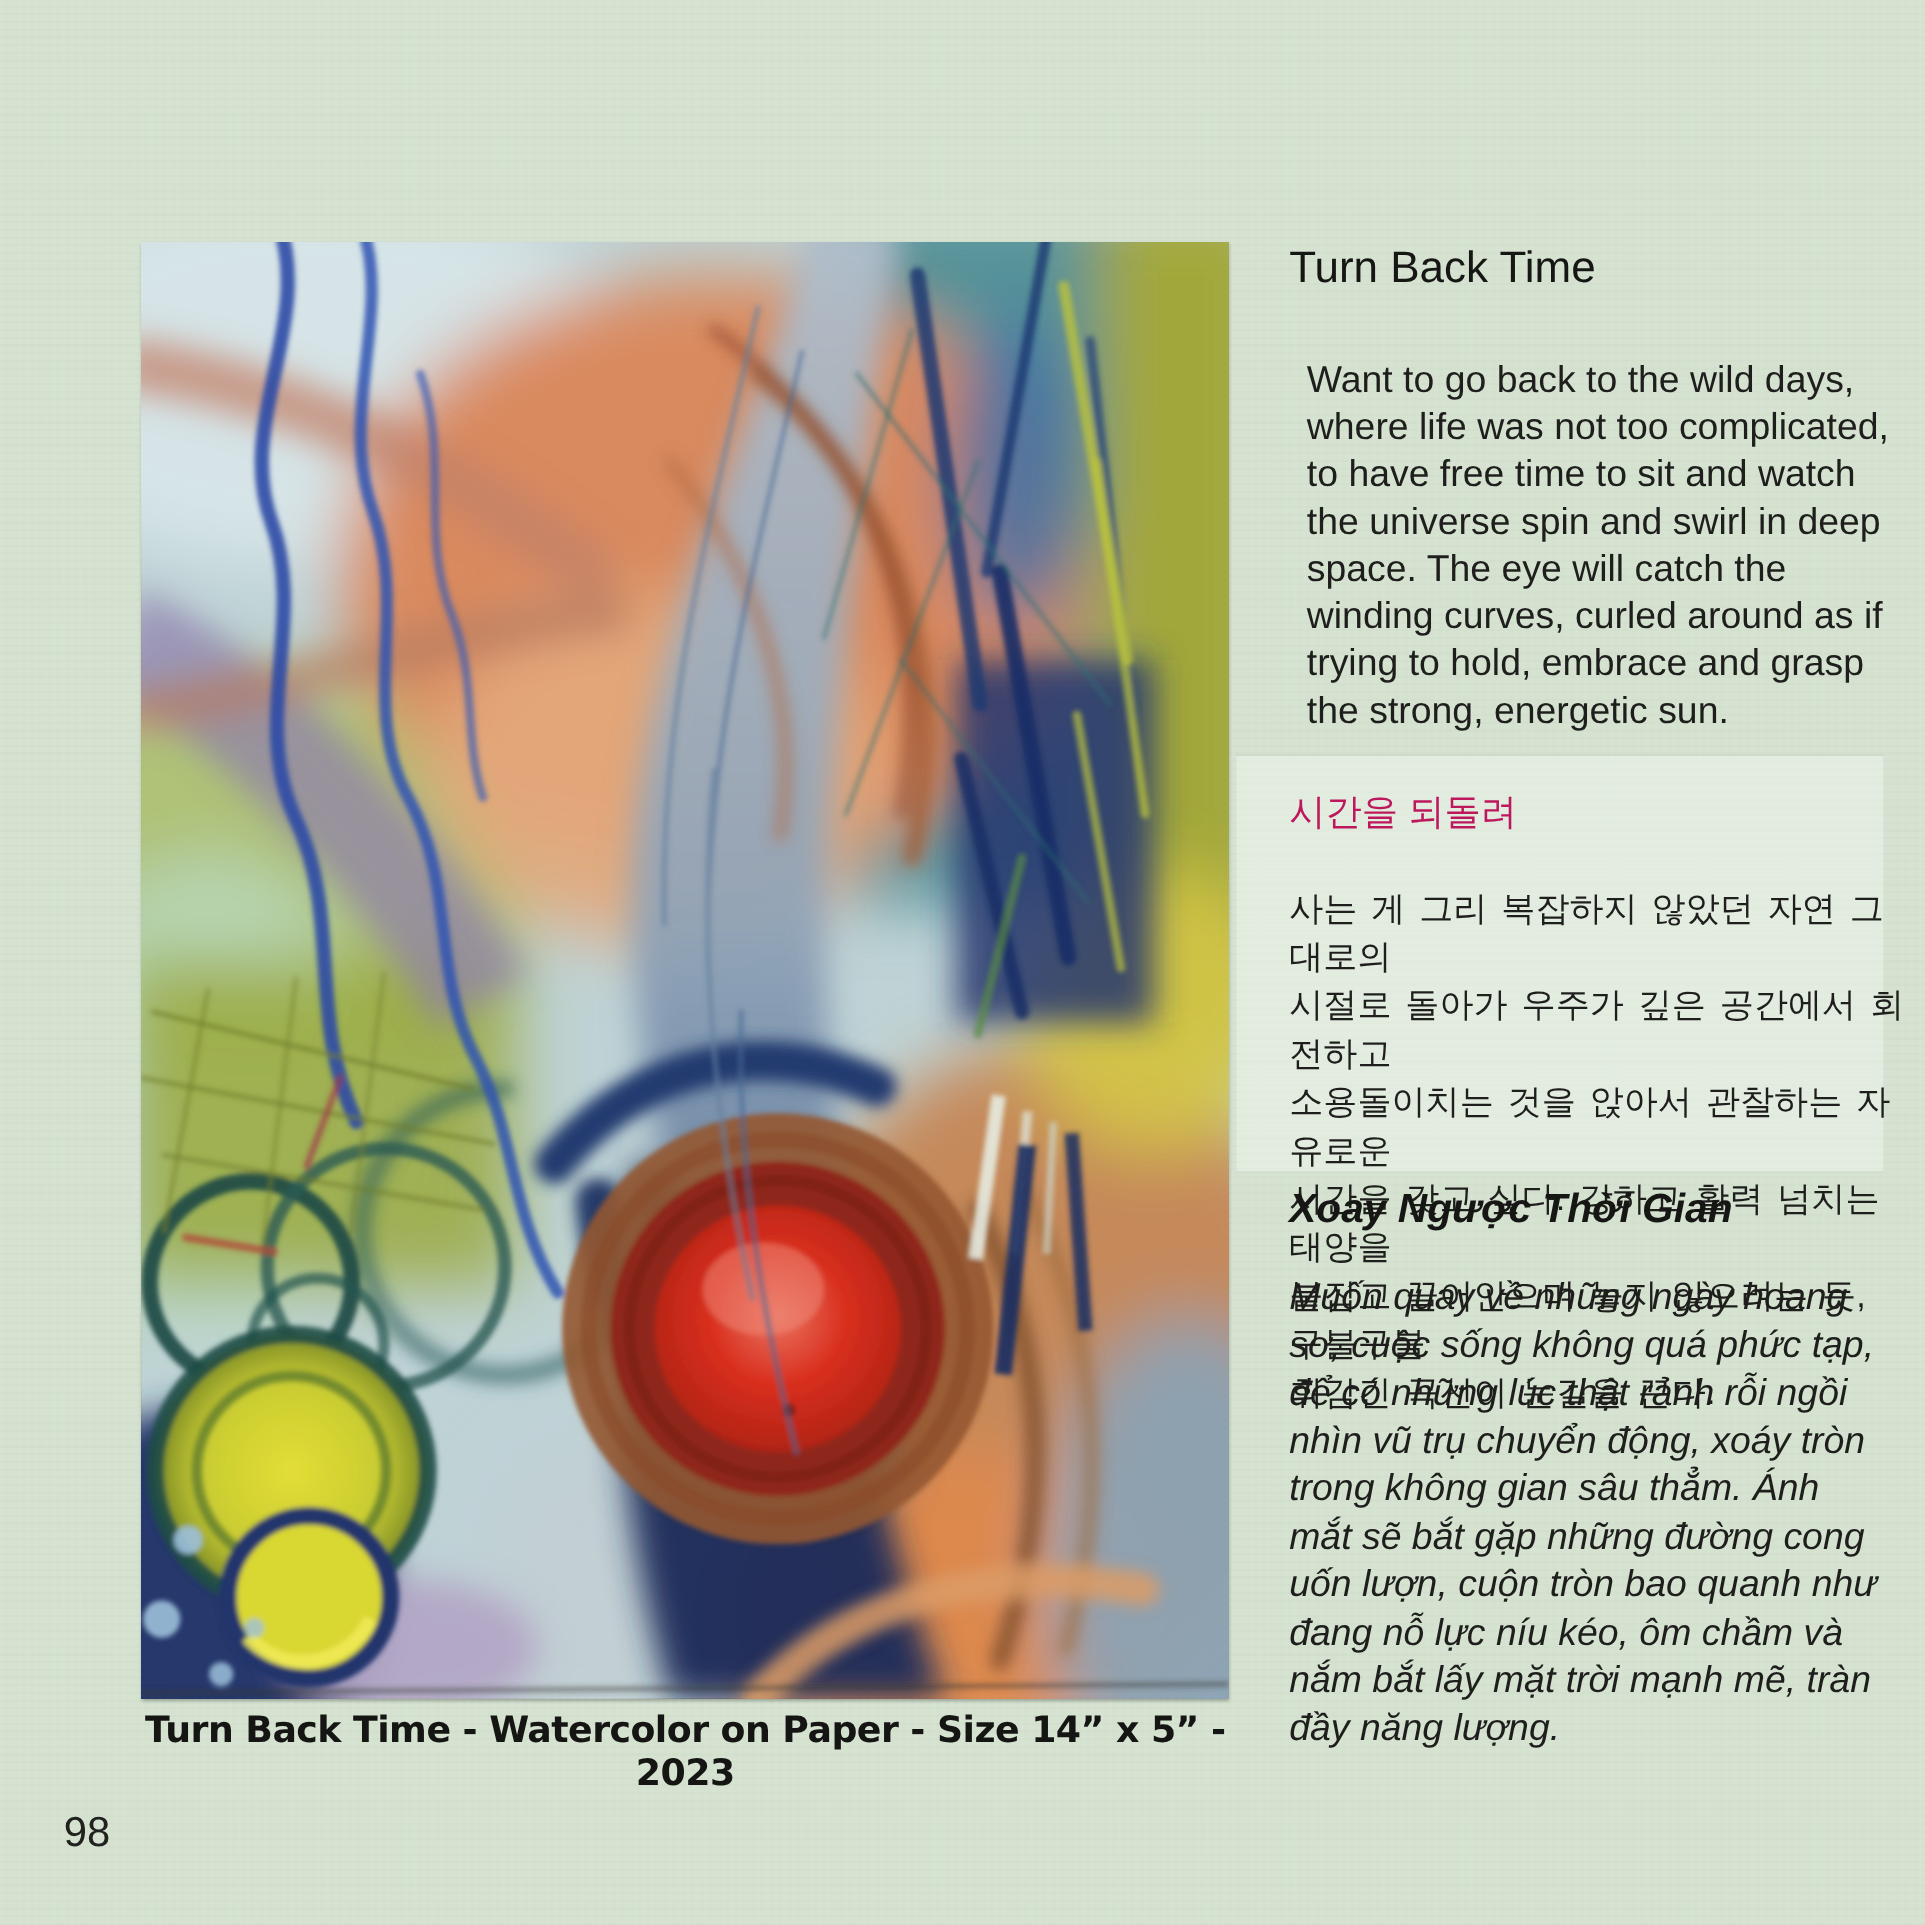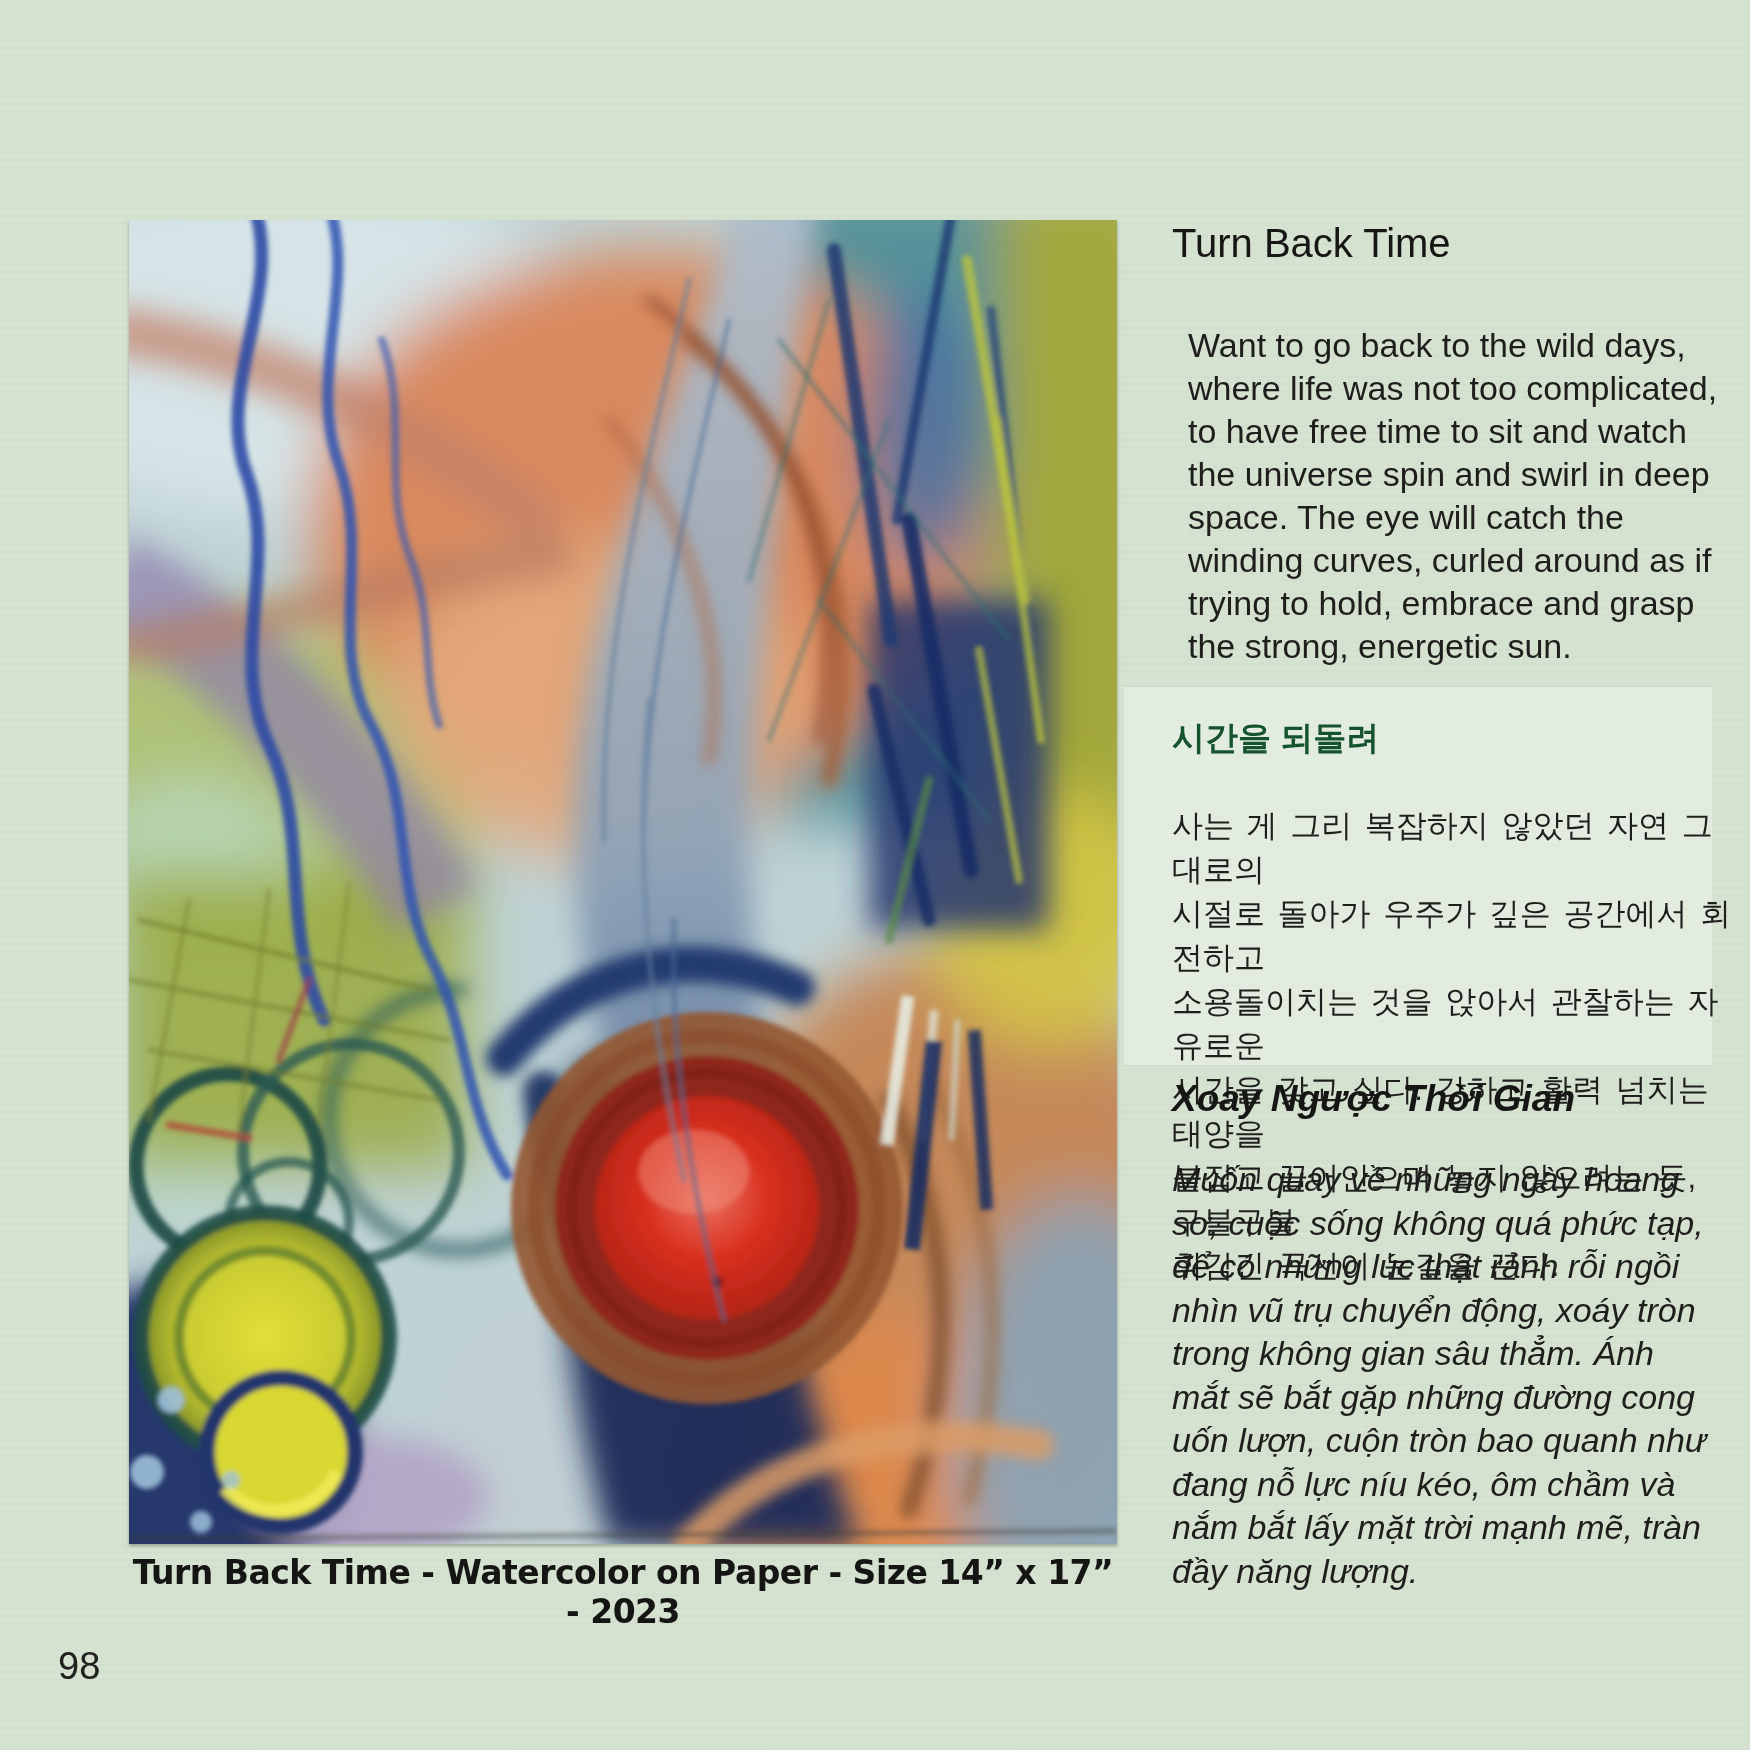--- a/index.html
+++ b/index.html
@@ -21,21 +21,21 @@
   .caption{
     margin-top:9px;text-align:center;
     font-family:"DejaVu Sans","Liberation Sans",sans-serif;
     font-weight:bold;font-size:33px;letter-spacing:-.5px;color:#151513;
   }
   .title-en{position:absolute;left:1172px;top:221px;margin:0;font-size:40px;font-weight:normal;color:#161614;width:540px;}
   .body-en{position:absolute;left:1172px;top:308px;margin:16px;font-size:34px;line-height:43px;white-space:pre-line;width:560px;color:#1e1e1c;}
   .korean-bg{position:absolute;left:1124px;top:686px;width:588px;height:378px;
     background:rgba(240,245,238,.5);
     border-top:1px solid rgba(60,80,60,.14);border-bottom:1px solid rgba(60,80,60,.14);}
-  .title-ko{position:absolute;left:1172px;top:716px;margin:0;font-size:33px;font-weight:bold;color:#14532d;width:540px;}
+  .title-ko{position:absolute;left:1172px;top:716px;margin:0;font-size:33px;font-weight:normal;color:#be185d;width:540px;}
   .body-ko{position:absolute;left:1172px;top:804px;margin:0;font-size:31px;line-height:44px;white-space:pre-line;word-spacing:4px;width:560px;color:#1e1e1c;}
   .title-vi{position:absolute;left:1172px;top:1078px;margin:0;font-size:37px;font-weight:bold;font-style:italic;color:#161614;width:540px;}
   .body-vi{position:absolute;left:1172px;top:1158px;margin:0;font-size:34px;font-style:italic;line-height:43.5px;white-space:pre-line;width:560px;color:#1e1e1c;}
   .page-number{position:absolute;left:58px;top:1645px;font-size:38px;color:#21211f;}
 </style>
 </head>
 <body>
 
 <div class="page">
 
@@ -181,21 +181,21 @@
             <path d="M560,60 C520,240 470,420 475,620" stroke="#64809f" stroke-width="5"></path>
             <path d="M600,100 C560,280 510,460 515,660" stroke="#4a6a94" stroke-width="4"></path>
             <path d="M520,480 C505,640 520,800 555,960" stroke="#64809f" stroke-width="5"></path>
             <path d="M545,700 C540,840 565,980 595,1100" stroke="#4a6a94" stroke-width="5"></path>
           </g>
 
           <path d="M0,1319 L988,1311" stroke="#3a3a34" stroke-width="5" opacity=".45"></path>
         </g>
       </svg>
     </div>
-    <figcaption class="caption">Turn Back Time - Watercolor on Paper - Size 14” x 17” - 2023</figcaption>
+    <figcaption class="caption">Turn Back Time - Watercolor on Paper - Size 14” x 5” - 2023</figcaption>
   </figure>
 
   <div class="korean-bg"></div>
 
   <h1 class="title-en">Turn Back Time</h1>
   <p class="body-en">Want to go back to the wild days,
 where life was not too complicated,
 to have free time to sit and watch
 the universe spin and swirl in deep
 space. The eye will catch the

